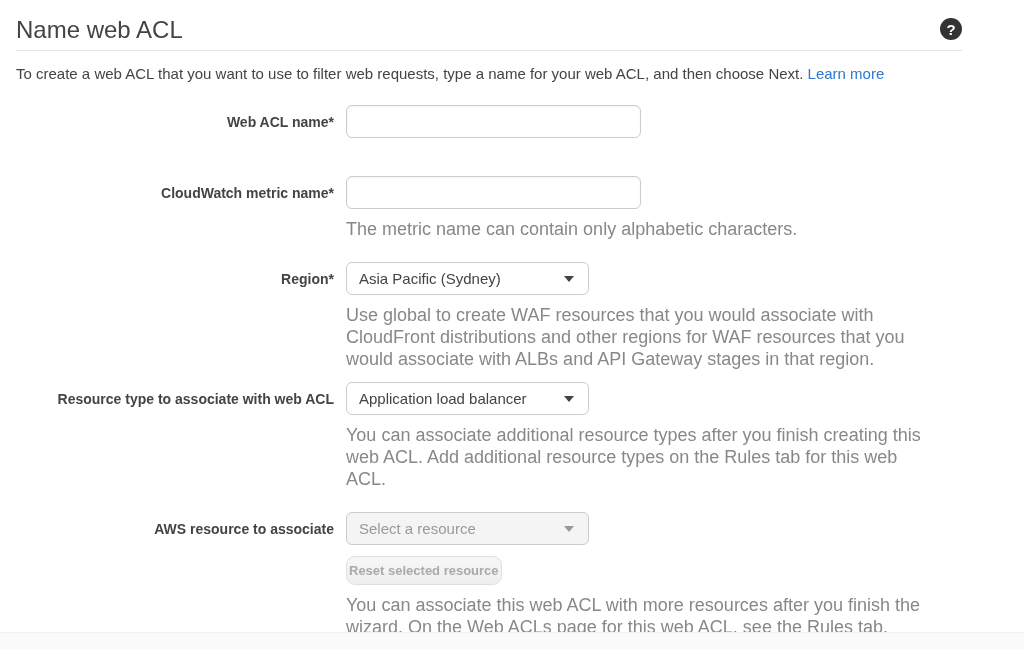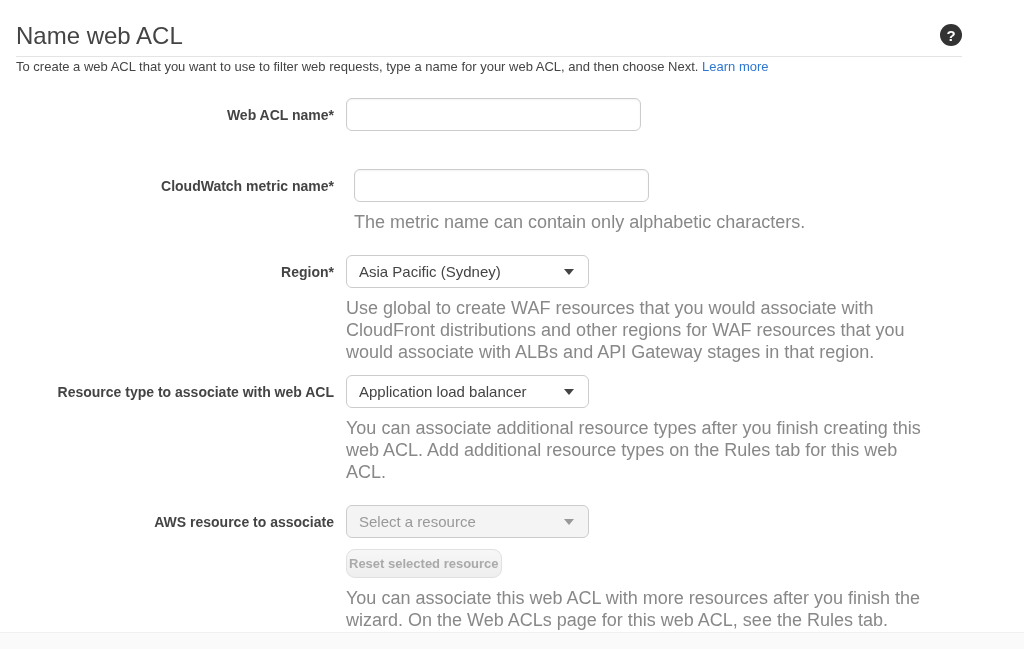--- a/index.html
+++ b/index.html
@@ -12,21 +12,21 @@
     position: relative;
   }
   .container {
     padding-left: 16px;
     width: 962px;
   }
   .header-row {
     display: flex;
     justify-content: space-between;
     align-items: flex-start;
-    padding-top: 22px;
+    padding-top: 16px;
   }
   .page-title {
     font-size: 24px;
     font-weight: 400;
     color: #444444;
     line-height: 28px;
   }
   .help-icon {
     width: 22px; height: 22px;
     background: #333333;
@@ -39,21 +39,22 @@
     justify-content: center;
     margin-top: 2px;
     cursor: pointer;
   }
   .divider {
     border: none;
     border-top: 1px solid #e4e4e4;
     margin-top: 6px;
   }
   .intro {
-    font-size: 13px;
+    margin-top: 13px;
+    font-size: 15px;
     color: #444444;
     line-height: 20px;
   }
   .intro a {
     color: #2e77d0;
     text-decoration: none;
     cursor: pointer;
   }
   .form { margin-top: 21px; }
   .row { display: flex; }
@@ -120,21 +121,21 @@
     border: 1px solid #e0e0e0;
     border-radius: 9px;
     padding: 6px 2px;
     font-family: "Liberation Sans", sans-serif;
     font-size: 13px;
     font-weight: bold;
     color: #aaaaaa;
     cursor: default;
   }
   .mb-r1 { margin-bottom: 38px; }
-  .mb-r2 { margin-bottom: 22px; gap: 8px; }
+  .mb-r2 { margin-bottom: 22px; }
   .mb-r3 { margin-bottom: 12px; }
   .mb-r4 { margin-bottom: 22px; }
   .footer-bar {
     position: absolute;
     left: 0; right: 0; bottom: 0;
     height: 17px;
     background: #fafafa;
     border-top: 1px solid #f1f1f1;
   }
 </style>

